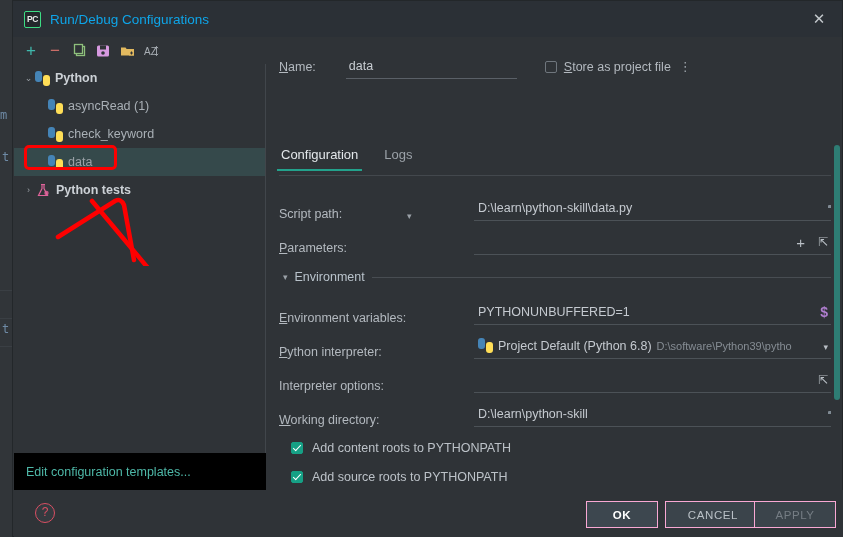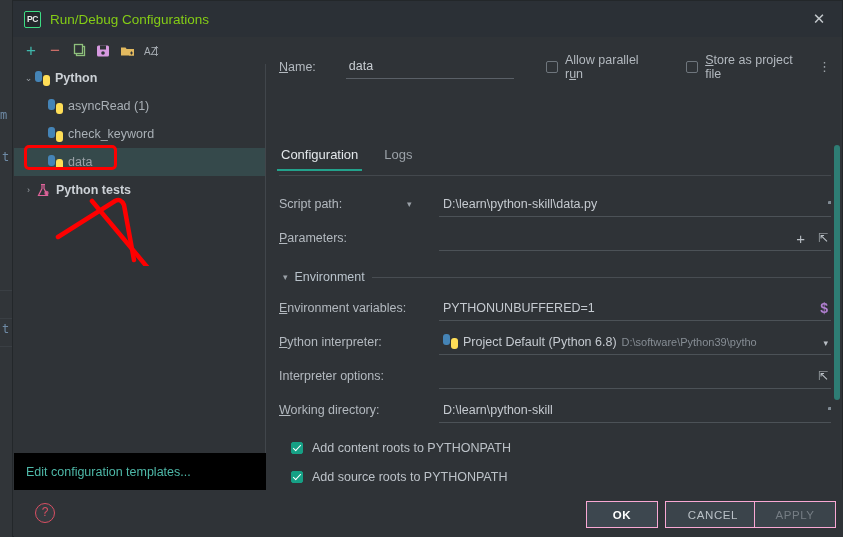--- a/index.html
+++ b/index.html
@@ -19,21 +19,21 @@
   
   .dlg{position:absolute;left:12px;top:0;width:831px;height:537px;
        background:#3c3f41;border:1px solid #23272a;box-sizing:border-box;
        background:#2f3337;}
   .titlebar{position:absolute;left:0;top:0;width:829px;height:36px;
             background:#2b3036;display:flex;align-items:center;}
   .pc-logo{width:17px;height:17px;margin-left:11px;margin-right:9px;
            border:1.6px solid #3ddc84;border-radius:2px;background:#23272b;
            color:#e8e8e8;font-size:8.5px;font-weight:bold;line-height:14px;
            text-align:center;letter-spacing:-0.5px;box-sizing:border-box;}
-  .title-text{font-size:13.5px;color:#84cc16;}
+  .title-text{font-size:13.5px;color:#0ea5e9;}
   .close-btn{position:absolute;right:0;top:0;width:46px;height:36px;
              display:flex;align-items:center;justify-content:center;
              color:#c3c8cc;font-size:15px;cursor:pointer;}
 
   
   .ltoolbar{position:absolute;left:1px;top:36px;width:251px;height:27px;
             background:#2f3337;border-bottom:1px solid #41464b;
             display:flex;align-items:center;padding-left:6px;gap:2px;}
   .tbtn{width:22px;height:22px;display:flex;align-items:center;justify-content:center;
         cursor:pointer;font-size:15px;line-height:1;}
@@ -76,21 +76,21 @@
   .chk-grp{display:flex;align-items:center;gap:7px;cursor:pointer;}
   .dots{color:#9aa1a7;font-size:13px;letter-spacing:0;line-height:10px;cursor:pointer;}
 
   .tabs{position:absolute;left:13px;top:108px;width:552px;height:30px;
         border-bottom:1px solid #43484d;display:flex;align-items:flex-start;gap:22px;}
   .tab{font-size:13px;color:#9aa1a7;padding:2px 2px 8px 2px;cursor:pointer;position:relative;}
   .tab.active{color:#e3e7ea;}
   .tab.active:after{content:"";position:absolute;left:-2px;right:-2px;bottom:-1px;height:2px;background:#23a28c;}
 
   .form{position:absolute;left:13px;top:150px;width:552px;height:303px;overflow:hidden;}
-  .frow{position:relative;height:34px;display:flex;align-items:center;}
+  .frow{position:relative;height:34px;display:flex;align-items:flex-end;gap:35px;}
   .fl{width:160px;color:#b3b9bf;font-size:12.5px;flex:none;}
   .fval{position:relative;flex:1;height:26px;border-bottom:1px solid #4c5257;
         display:flex;align-items:center;padding:0 4px;box-sizing:border-box;}
   .fval .txt{color:#c5cad0;font-size:12.5px;}
   .fval .dimtxt{color:#868d94;font-size:11px;margin-left:5px;}
   .fld-icon{position:absolute;right:3px;top:50%;transform:translateY(-50%);cursor:pointer;}
   .caret{color:#9aa1a7;font-size:9px;margin-left:auto;margin-right:12px;cursor:pointer;}
   .folder{width:14px;height:11px;background:#7f8a93;border-radius:1px 2px 2px 2px;position:relative;}
   .folder:before{content:"";position:absolute;left:0;top:-3px;width:6px;height:3px;
                  background:#7f8a93;border-radius:1px 1px 0 0;}
@@ -220,24 +220,20 @@
     </div>
 
     <div class="edit-tpl">Edit configuration templates...</div>
 
     <div class="rpanel">
 
       <div class="name-row">
         <span class="lbl"><span class="u">N</span><span>ame:</span></span>
         <input class="name-input" type="text" value="data" style="">
 
-        <div class="chk-grp" style="margin-left:32px;">
-          <span class="cbx"></span>
-          <span class="lbl">Allow parallel r<span class="u">u</span>n</span>
-        </div>
 
         <div class="chk-grp" style="margin-left:28px;">
           <span class="cbx"></span>
           <span class="lbl"><span class="u">S</span>tore as project file</span>
         </div>
         <span class="dots" style="margin-left:8px;">⋮</span>
       </div>
 
       <div class="tabs">
         <div class="tab active">Configuration</div>

